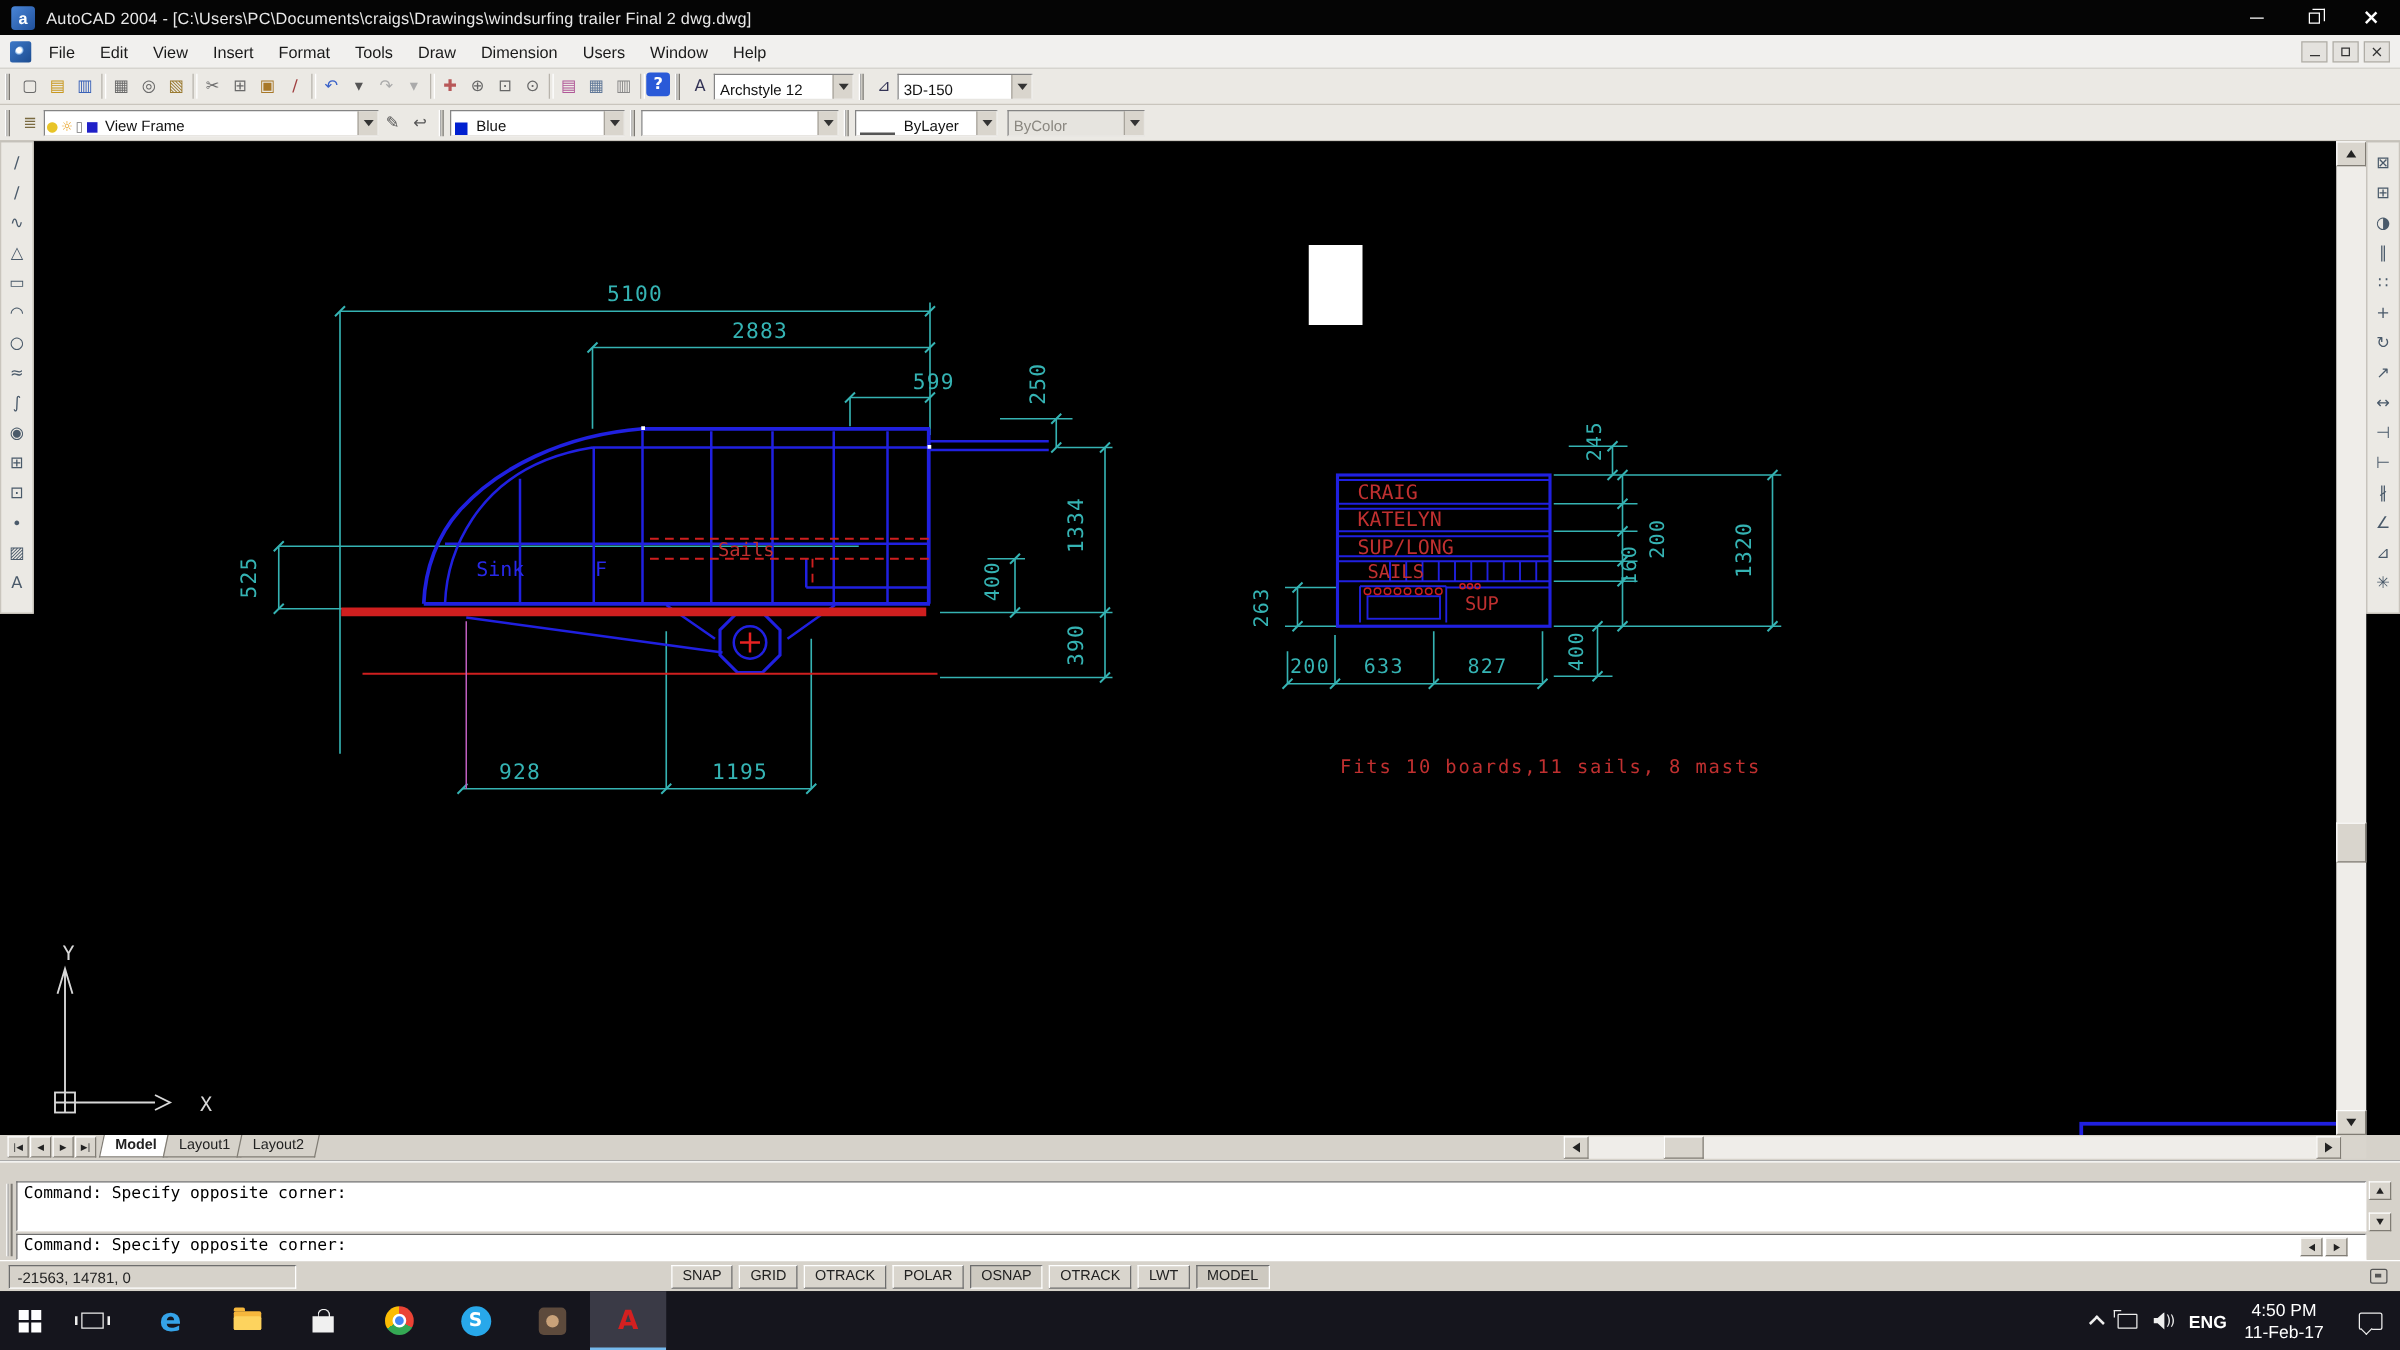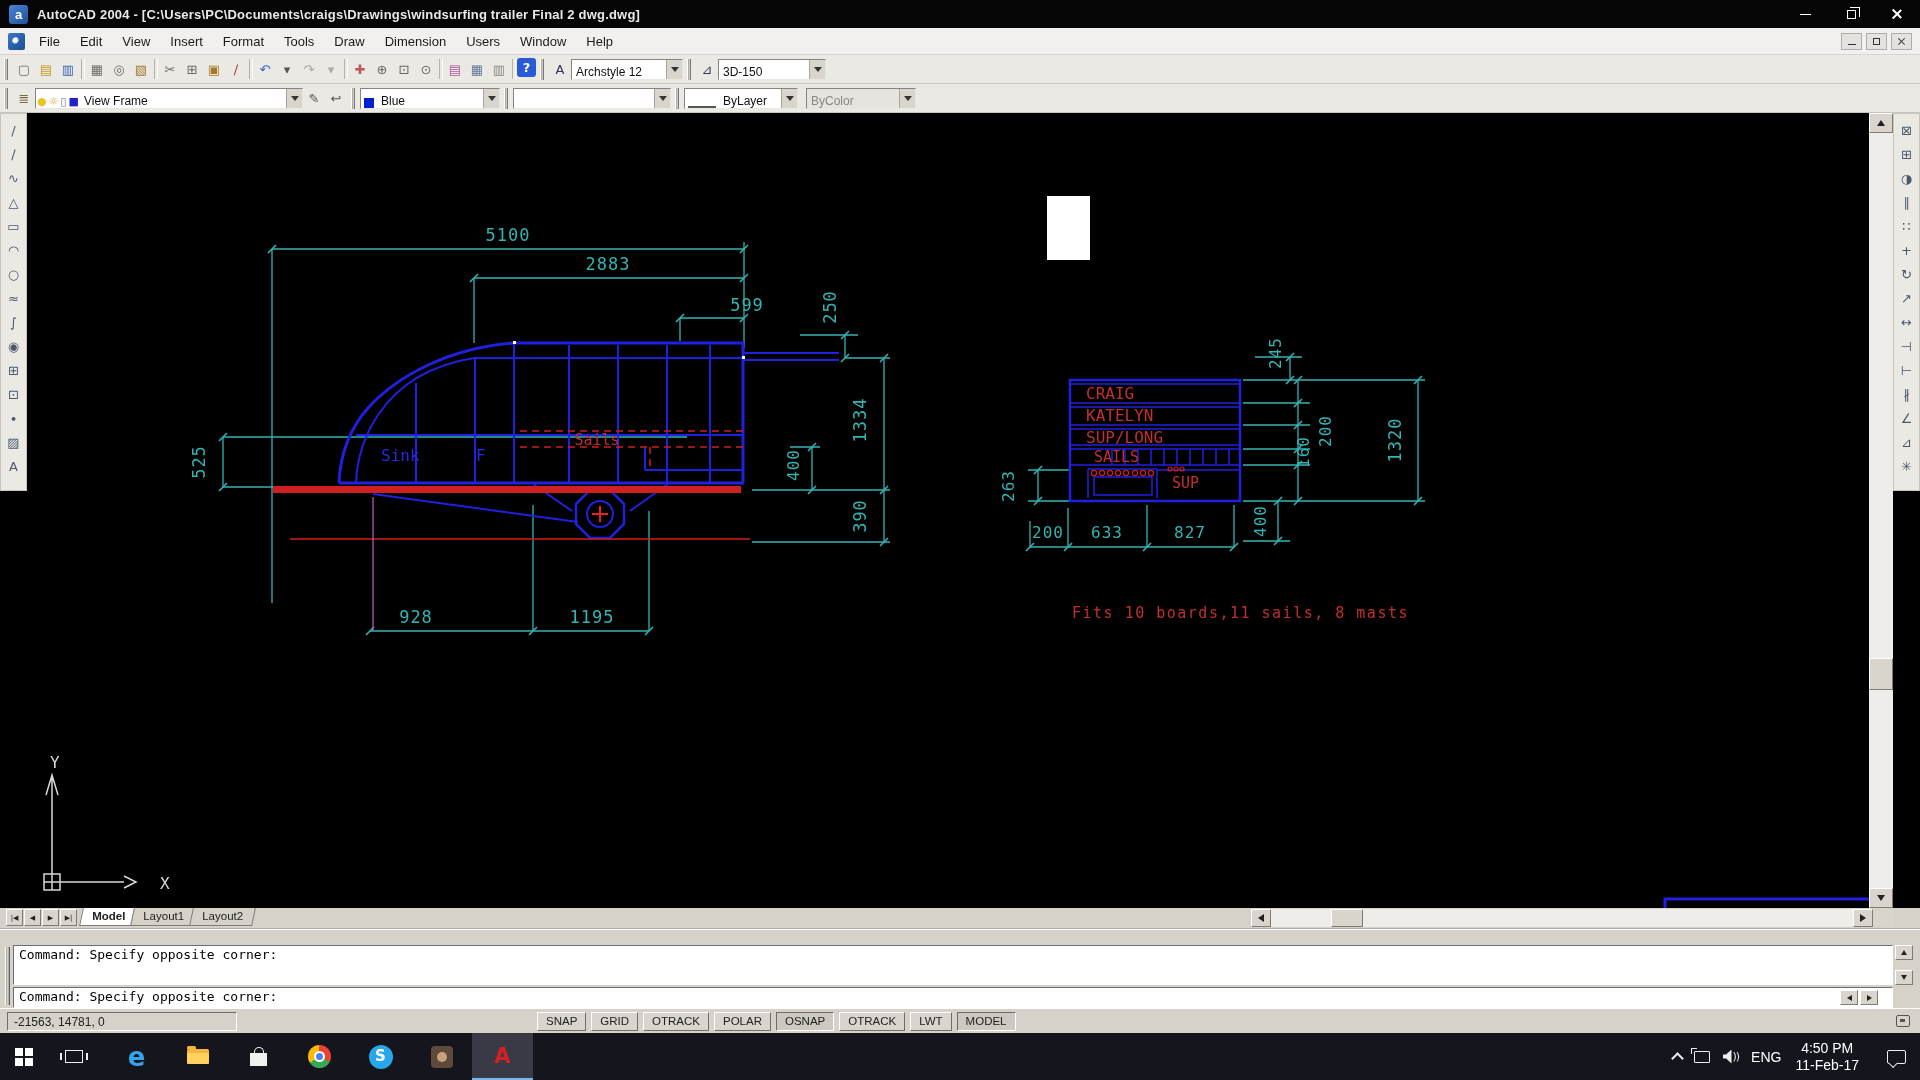--- a/index.html
+++ b/index.html
@@ -7,21 +7,21 @@
               font-family:"Liberation Sans", sans-serif; }
   .abs { position:absolute; }
   #root { position:relative; width:1920px; height:1080px; background:#000; }
 
   
   #titlebar { left:0; top:0; width:1920px; height:28px; background:#050505;
               display:flex; align-items:center; color:#e8e8e8; font-size:13px; }
   .app-ico { width:19px; height:19px; margin-left:9px; background:linear-gradient(135deg,#4a86d8,#20509a);
              border-radius:3px; color:#fff; font-size:13px; font-weight:bold;
              display:flex; align-items:center; justify-content:center; }
-  #title-text { margin-left:9px; letter-spacing:.2px;font-weight:bold; }
+  #title-text { margin-left:9px; letter-spacing:.2px; }
   .win-btns { margin-left:auto; display:flex; height:28px; }
   .win-btn { width:46px; height:28px; display:flex; align-items:center; justify-content:center; }
   .glyph-min { width:11px; height:1px; background:#fff; }
   .glyph-restore { width:9px; height:9px; border:1px solid #fff; position:relative; }
   .glyph-restore:before { content:""; position:absolute; left:2px; top:-4px; width:9px; height:9px;
              border:1px solid #fff; border-left:none; border-bottom:none; }
   .glyph-close { position:relative; width:12px; height:12px; }
   .glyph-close:before,.glyph-close:after { content:""; position:absolute; left:5px; top:0;
              width:1.5px; height:12px; background:#fff; }
   .glyph-close:before { transform:rotate(45deg);} .glyph-close:after { transform:rotate(-45deg);}
@@ -183,21 +183,21 @@
         border-radius:50%; background:#c9a27a; }
   #tray { margin-left:auto; display:flex; align-items:center; height:47px; }
   .chev { width:9px; height:9px; border-left:2px solid #eee; border-top:2px solid #eee;
           transform:rotate(45deg); margin:4px 12px 0 0; }
   .net-ico { position:relative; width:16px; height:12px; border:1.5px solid #eee; border-radius:1px; margin-right:13px; }
   .net-ico:before { content:""; position:absolute; left:-4px; top:-4px; width:5px; height:5px;
           border-left:1.5px solid #eee; border-top:1.5px solid #eee; }
   .spk { display:flex; align-items:center; margin-right:12px; }
   .spk-cone { width:9px; height:14px; background:#eee; clip-path:polygon(0 35%, 40% 35%, 100% 0, 100% 100%, 40% 65%, 0 65%); }
   .spk-waves { color:#eee; font-size:11px; letter-spacing:-1px; margin-left:1px; font-family:"DejaVu Sans", sans-serif; }
-  #lang { font-size:14px; color:#fff; margin-right:14px; }
+  #lang { font-size:14px; color:#fff; margin-right:14px;font-weight:bold; }
   #clock { text-align:center; font-size:14px; line-height:17px; color:#fff; margin-right:28px; }
   .ac-ico { position:relative; width:19px; height:14px; border:1.5px solid #eee; border-radius:2px; margin-right:14px; }
   .ac-ico:after { content:""; position:absolute; left:3px; bottom:-5px; width:6px; height:6px;
           background:#15151d; border-left:1.5px solid #eee; border-bottom:1.5px solid #eee;
           transform:rotate(-45deg) translateY(-2px); }
 </style>
 </head>
 <body>
 
 <div id="root" data-name="autocad-window">

